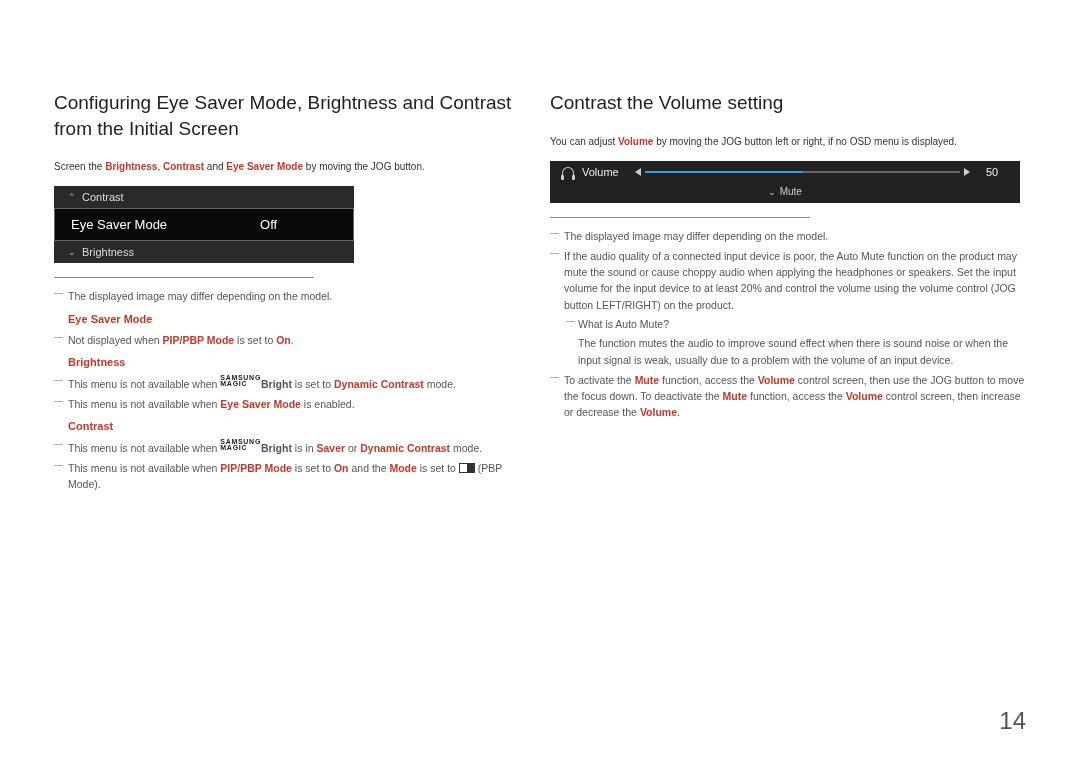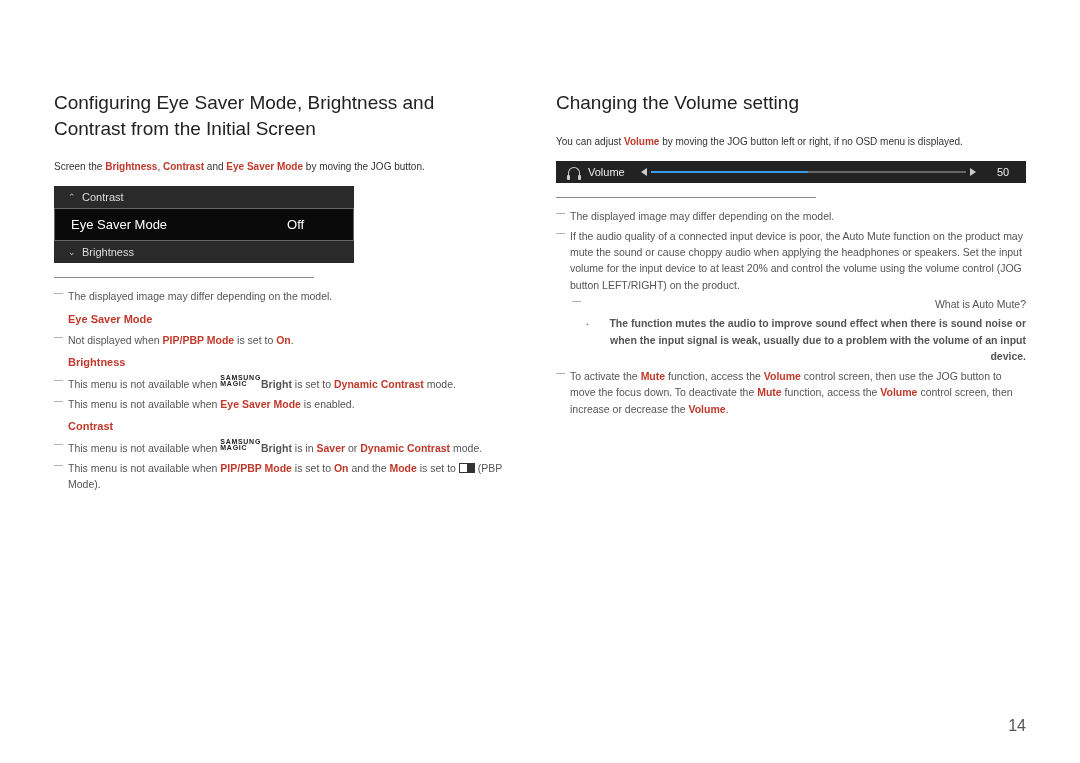--- a/index.html
+++ b/index.html
@@ -7,21 +7,21 @@
     font-family: Arial, Helvetica, sans-serif;
     background: #fff;
     color: #333;
     width: 1080px;
     height: 763px;
     position: relative;
     padding: 90px 54px 40px 54px;
   }
   .columns {
     display: flex;
-    gap: 50px;
+    gap: 20px;
   }
   .col { flex: 1; }
   h1 {
     font-size: 19px;
     font-weight: 400;
     color: #222;
     line-height: 1.35;
     margin-bottom: 18px;
   }
   .para {
@@ -45,21 +45,21 @@
   .osd-row.sel {
     background: #0a0a0a;
     color: #fff;
     font-size: 13px;
     padding: 8px 16px;
     display: flex;
     justify-content: flex-start;
     border: 1px solid #666;
   }
   .osd-row.sel .val {
-    margin-left: 120px;
+    margin-left: 93px;
   }
   .osd-caret {
     position: absolute;
     left: 14px;
     font-size: 9px;
     color: #bbb;
     top: 50%;
     transform: translateY(-50%);
   }
   .rule {
@@ -90,21 +90,20 @@
   .dashlist .sect {
     color: #c0392b;
     font-weight: bold;
     font-size: 11px;
     margin: 6px 0 4px 0;
   }
   .dashlist .sect::before { content: ""; }
   .sub {
     list-style: none;
     margin-top: 3px;
-    text-align: right;
   }
   .sub > li {
     position: relative;
     padding-left: 14px;
     margin-bottom: 3px;
   }
   .sub > li::before {
     content: "‧";
     position: absolute;
     left: 2px;
@@ -188,36 +187,36 @@
     width: 50%;
     background: #3a9be8;
   }
   .vol-tri {
     width:0;height:0;
     border-top:4px solid transparent;
     border-bottom:4px solid transparent;
   }
   .vol-tri.l { border-right:6px solid #ccc; margin-right:4px;}
   .vol-tri.r { border-left:6px solid #ccc; margin-left:4px;}
-  .vol-val { width: 22px; text-align: center; }
+  .vol-val { width: 22px; text-align: left; }
   .vol-bot {
     text-align: center;
     padding: 3px 0 6px 0;
     font-size: 10px;
     color: #ccc;
   }
   .vol-bot .caret {
     font-size: 9px;
     margin-right: 4px;
   }
   .pagenum {
     position: absolute;
     bottom: 28px;
     right: 54px;
-    font-size: 16px;
+    font-size: 24px;
     color: #555;
   }
 </style>
 </head>
 <body>
 
 <div class="columns">
 
   <div class="col">
     <h1>Configuring Eye Saver Mode, Brightness and Contrast from the Initial Screen</h1>
@@ -262,51 +261,54 @@
       <li>
         <span>This menu is not available when </span><span class="magic"><span class="top">SAMSUNG</span><span>MAGIC</span></span><b>Bright</b><span> is in </span><span class="hl">Saver</span><span> or </span><span class="hl">Dynamic Contrast</span><span> mode.</span>
       </li>
       <li>
         <span>This menu is not available when </span><span class="hl">PIP/PBP Mode</span><span> is set to </span><span class="hl">On</span><span> and the </span><span class="hl">Mode</span><span> is set to </span><span class="pbp-icon"></span><span> (PBP Mode).</span>
       </li>
     </ul>
   </div>
 
   <div class="col">
-    <h1>Changing the Volume setting</h1>
+    <h1>Contrast the Volume setting</h1>
     <p class="para">
       <span>You can adjust </span><span class="hl">Volume</span><span> by moving the JOG button left or right, if no OSD menu is displayed.</span>
     </p>
 
     <div class="vol-box">
       <div class="vol-top">
         <span class="hp-icon"></span>
         <span>Volume</span>
         <div class="vol-track">
           <span class="vol-tri l"></span>
           <div class="vol-line">
               <div class="vol-fill"></div>
             </div>
           <span class="vol-tri r"></span>
         </div>
         <span class="vol-val">50</span>
       </div>
+      <div class="vol-bot">
+        <span class="caret">⌄</span><span>Mute</span>
+      </div>
     </div>
 
     <hr class="rule">
 
     <ul class="dashlist">
       <li>The displayed image may differ depending on the model.</li>
       <li>
         <span>If the audio quality of a connected input device is poor, the Auto Mute function on the product may mute the sound or cause choppy audio when applying the headphones or speakers. Set the input volume for the input device to at least 20% and control the volume using the volume control (JOG button LEFT/RIGHT) on the product.</span>
         <ul class="sub subdash">
           <li>What is Auto Mute?</li>
         </ul>
         <ul class="sub" style="padding-left:14px;">
-          <li style="list-style:none;padding-left:0;font-weight:bold;">The function mutes the audio to improve sound effect when there is sound noise or when the input signal is weak, usually due to a problem with the volume of an input device.</li>
+          <li style="list-style:none;padding-left:0;">The function mutes the audio to improve sound effect when there is sound noise or when the input signal is weak, usually due to a problem with the volume of an input device.</li>
         </ul>
       </li>
       <li>
         <span>To activate the </span><span class="hl">Mute</span><span> function, access the </span><span class="hl">Volume</span><span> control screen, then use the JOG button to move the focus down. To deactivate the </span><span class="hl">Mute</span><span> function, access the </span><span class="hl">Volume</span><span> control screen, then increase or decrease the </span><span class="hl">Volume</span><span>.</span>
       </li>
     </ul>
   </div>
 </div>
 
 <div class="pagenum">14</div>

